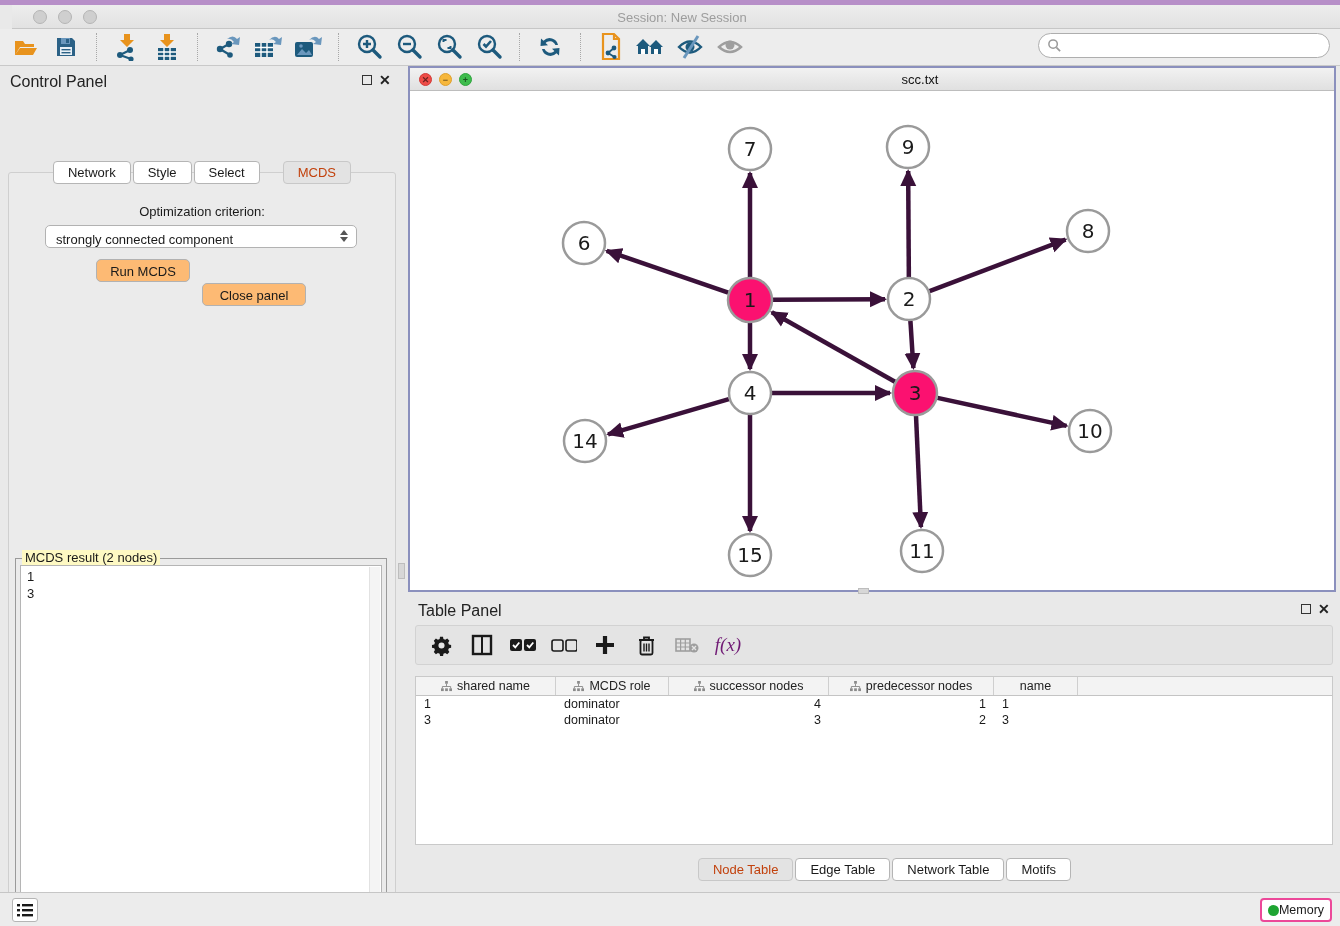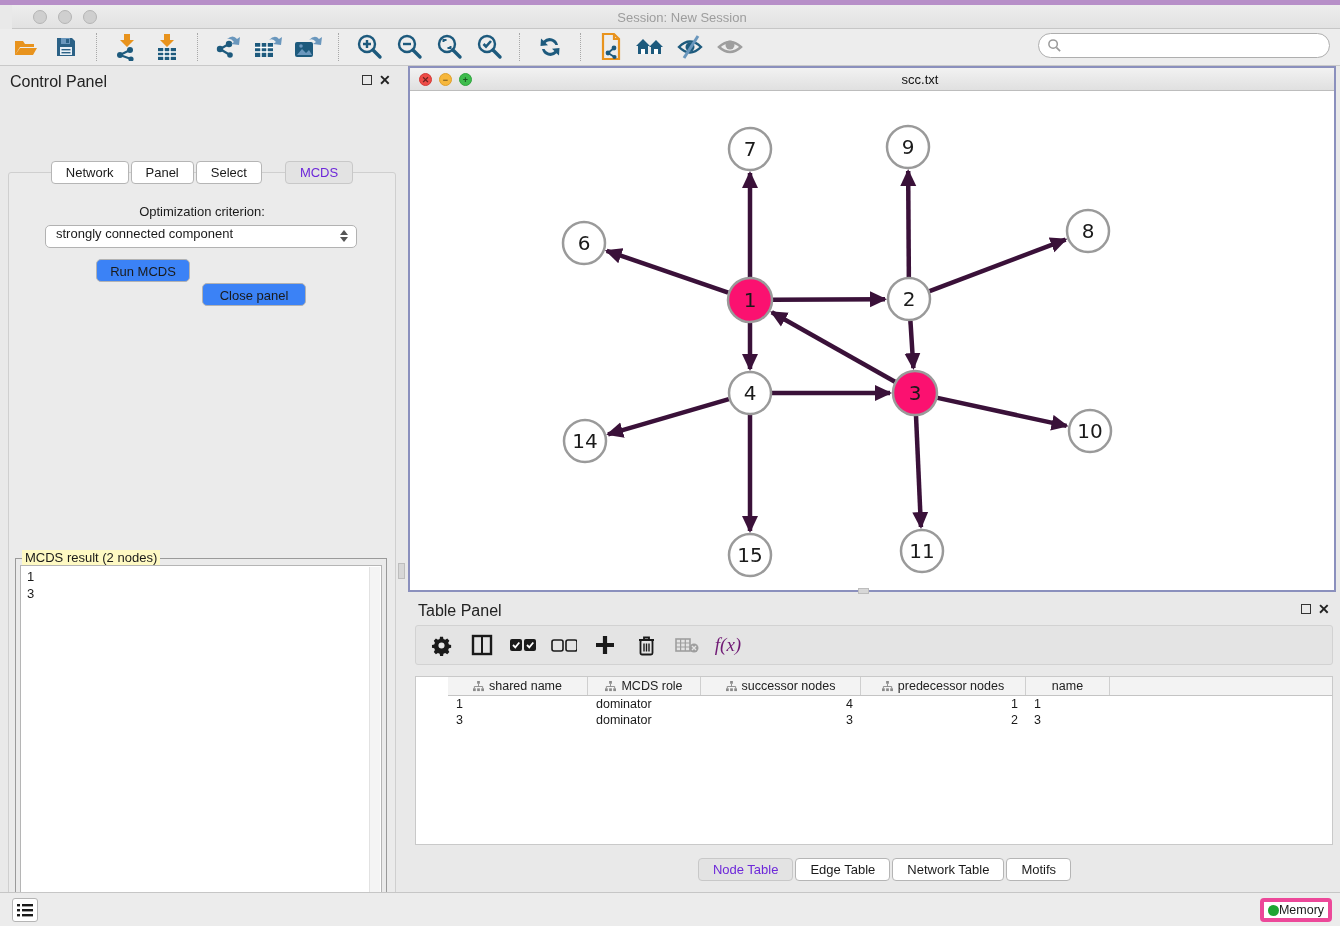--- a/index.html
+++ b/index.html
@@ -19,28 +19,28 @@
   .search-wrap { position:absolute; right:10px; top:33px; width:292px; height:25px; background:#fff; border:1px solid #aeaeae; border-radius:13px; display:flex; align-items:center; padding-left:8px; }
 
   
   .control-panel { position:absolute; left:0; top:66px; width:404px; height:826px; background:#e9e9e9; }
   .panel-header { position:relative; height:28px; }
   .panel-title { position:absolute; left:10px; top:7px; font-size:16px; color:#222; }
   .float-ico { position:absolute; width:10px; height:10px; border:1.5px solid #333; top:9px; }
   .close-ico { position:absolute; top:6px; font-size:14px; font-weight:bold; color:#222; }
   .cp-tabs { position:absolute; left:0; top:95px; width:404px; display:flex; justify-content:center; z-index:2; }
   .tab-btn { height:23px; padding:3px 14px; background:#fff; border:1px solid #b5b5b5; border-radius:4px; margin:0 1px; font-size:13px; text-align:center; }
-  .tab-btn.active { background:#e3e3e3; color:#6d28d9; border-color:#c8c8c8;margin-left:22px; }
+  .tab-btn.active { background:#e3e3e3; color:#c2410c; border-color:#c8c8c8;margin-left:22px; }
   .cp-body { position:absolute; left:8px; top:106px; width:388px; height:774px; background:#ebebeb; border:1px solid #cfcfcf; border-radius:3px; }
   .opt-label { position:absolute; left:0; top:31px; width:100%; text-align:center; font-size:13px; }
-  .dropdown { position:absolute; left:36px; top:52px; width:312px; height:23px; background:#fff; border:1px solid #b2b2b2; border-radius:5px; display:flex; align-items:flex-start; padding-left:10px; font-size:13px; }
+  .dropdown { position:absolute; left:36px; top:52px; width:312px; height:23px; background:#fff; border:1px solid #b2b2b2; border-radius:5px; display:flex; align-items:flex-end; padding-left:10px; font-size:13px; }
   .dd-stepper { position:absolute; right:8px; top:4px; display:flex; flex-direction:column; align-items:center; gap:2px; }
   .tri-up { width:0; height:0; border-left:4px solid transparent; border-right:4px solid transparent; border-bottom:5px solid #555; }
   .tri-dn { width:0; height:0; border-left:4px solid transparent; border-right:4px solid transparent; border-top:5px solid #555; }
-  .push-btn { position:absolute; height:23px; background:#3b82f6; border:1px solid #b2b2b2; border-radius:5px; font-size:13px; text-align:center; padding-top:4px; }
+  .push-btn { position:absolute; height:23px; background:#fdba74; border:1px solid #b2b2b2; border-radius:5px; font-size:13px; text-align:center; padding-top:4px; }
   .mcds-fieldset { position:absolute; left:6px; top:385px; width:372px; height:382px; border:1px solid #9a9a9a; }
   .mcds-legend { position:absolute; left:6px; top:-9px; background:#fef9c3; padding:0 3px; font-size:13px; }
   .mcds-list { position:absolute; left:4px; top:6px; width:362px; height:368px; background:#fff; border:1px solid #b5b5b5; font-size:13px; line-height:17px; padding:2px 0 0 6px; }
   .mcds-scroll { position:absolute; right:1px; top:1px; width:11px; height:366px; background:#f4f4f4; border-left:1px solid #e2e2e2; }
 
   
   .v-split-grip { position:absolute; left:398px; top:563px; width:7px; height:16px; background:#d7d7d7; border:1px solid #bdbdbd; }
   .h-split-grip { position:absolute; left:858px; top:588px; width:11px; height:6px; background:#d7d7d7; border:1px solid #bdbdbd; }
 
   
@@ -49,31 +49,31 @@
   .net-title { position:absolute; width:100%; top:4px; text-align:center; font-size:13px; color:#111;margin-left:48px; }
   .mac-dot { position:absolute; top:5px; width:13px; height:13px; border-radius:50%; font-size:9px; font-weight:bold; text-align:center; line-height:13px; color:rgba(0,0,0,.55); }
   .net-canvas { position:relative; width:924px; height:499px; background:#fff; overflow:hidden; }
 
   
   .table-panel { position:absolute; left:408px; top:595px; width:932px; height:295px; background:#e9e9e9; }
   .tp-toolbar { position:absolute; left:7px; top:30px; width:918px; height:40px; background:#e4e4e4; border:1px solid #d2d2d2; border-radius:3px; display:flex; align-items:center; padding-left:12px; gap:15px; }
   .tp-ico { width:26px; height:26px; display:flex; align-items:center; justify-content:center; font-size:19px; color:#1a1a1a; }
   .tp-ico.disabled { color:#9e9e9e; }
   .fx { font-family:"Liberation Serif", serif; font-style:italic; font-size:19px; color:#701a75; }
-  .grid-table { position:absolute; left:7px; top:81px; width:918px; height:169px; background:#fff; border:1px solid #c9c9c9;padding-left:32px; }
+  .grid-table { position:absolute; left:7px; top:81px; width:918px; height:169px; background:#fff; border:1px solid #c9c9c9; }
   .gt-header { display:flex; height:19px; background:#f3f3f3; border-bottom:1px solid #c4c4c4; }
   .gt-hcell { display:flex; align-items:center; justify-content:center; gap:5px; border-right:1px solid #cfcfcf; font-size:12.5px; color:#222; position:relative; }
   .gt-row { display:flex; height:16px; }
   .gt-cell { font-size:12.5px; padding:1px 8px 0 8px; white-space:nowrap; overflow:hidden; }
   .tp-tabs { position:absolute; left:0; top:263px; width:932px; display:flex; justify-content:center; }
 
   
   .statusbar { position:absolute; left:0; top:892px; width:1340px; height:34px; background:#ececec; border-top:1px solid #c6c6c6; }
   .list-btn { position:absolute; left:12px; top:5px; width:26px; height:24px; background:#fff; border:1px solid #b5b5b5; border-radius:3px; display:flex; align-items:center; justify-content:center; }
-  .memory-btn { position:absolute; right:8px; top:5px; width:72px; height:24px; background:#fff; border:4px solid #ec4899; border-radius:4px; display:flex; align-items:center; justify-content:center; font-size:12.5px; }
+  .memory-btn { position:absolute; right:8px; top:5px; width:72px; height:24px; background:#fff; border:2px solid #ec4899; border-radius:4px; display:flex; align-items:center; justify-content:center; font-size:12.5px; }
   .mem-dot { width:11px; height:11px; border-radius:50%; background:#1ea532; }
 </style>
 </head>
 <body>
 
 <div class="top-strip"></div>
 <div class="titlebar">
   <div class="tl-dot" style="left:21px"></div>
   <div class="tl-dot" style="left:46px"></div>
   <div class="tl-dot" style="left:71px"></div>
@@ -233,21 +233,21 @@
 </div>
 
 <div class="control-panel">
   <div class="panel-header">
     <span class="panel-title">Control Panel</span>
     <span class="float-ico" style="left:362px"></span>
     <span class="close-ico" style="left:379px">✕</span>
   </div>
   <div class="cp-tabs">
     <div class="tab-btn">Network</div>
-    <div class="tab-btn">Panel</div>
+    <div class="tab-btn">Style</div>
     <div class="tab-btn">Select</div>
     <div class="tab-btn active">MCDS</div>
   </div>
   <div class="cp-body">
     <div class="opt-label">Optimization criterion:</div>
     <div class="dropdown">
       <span>strongly connected component</span>
       <span class="dd-stepper">
           <span class="tri-up"></span>
           <span class="tri-dn"></span>

